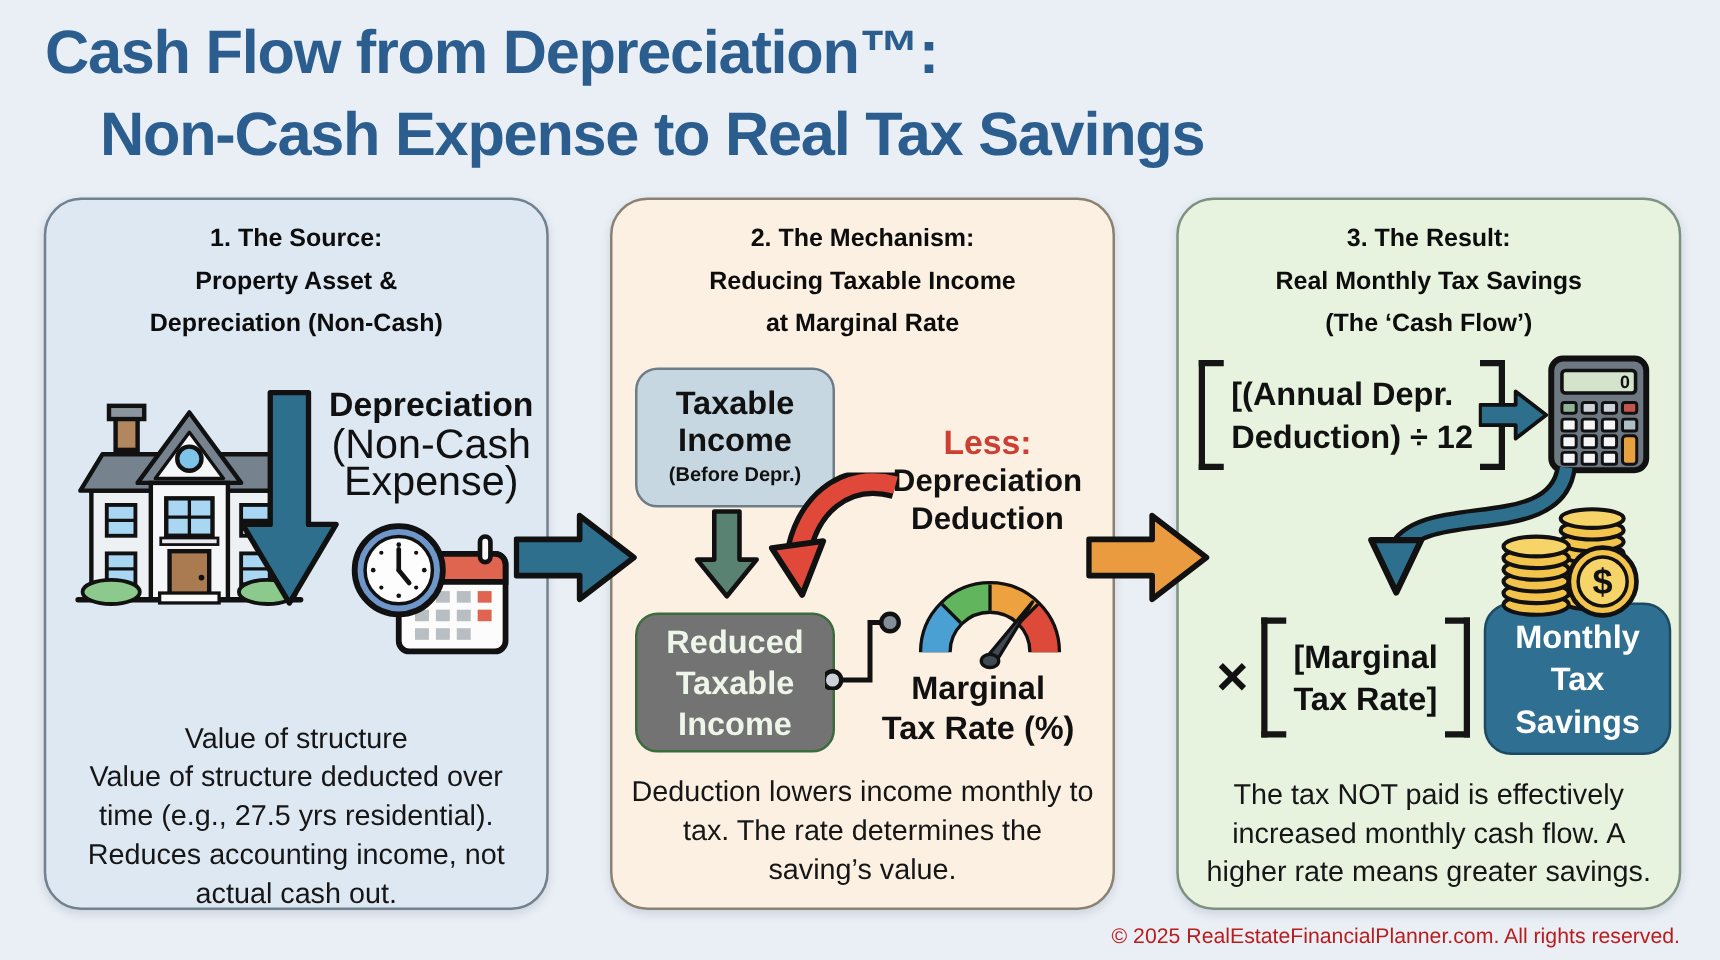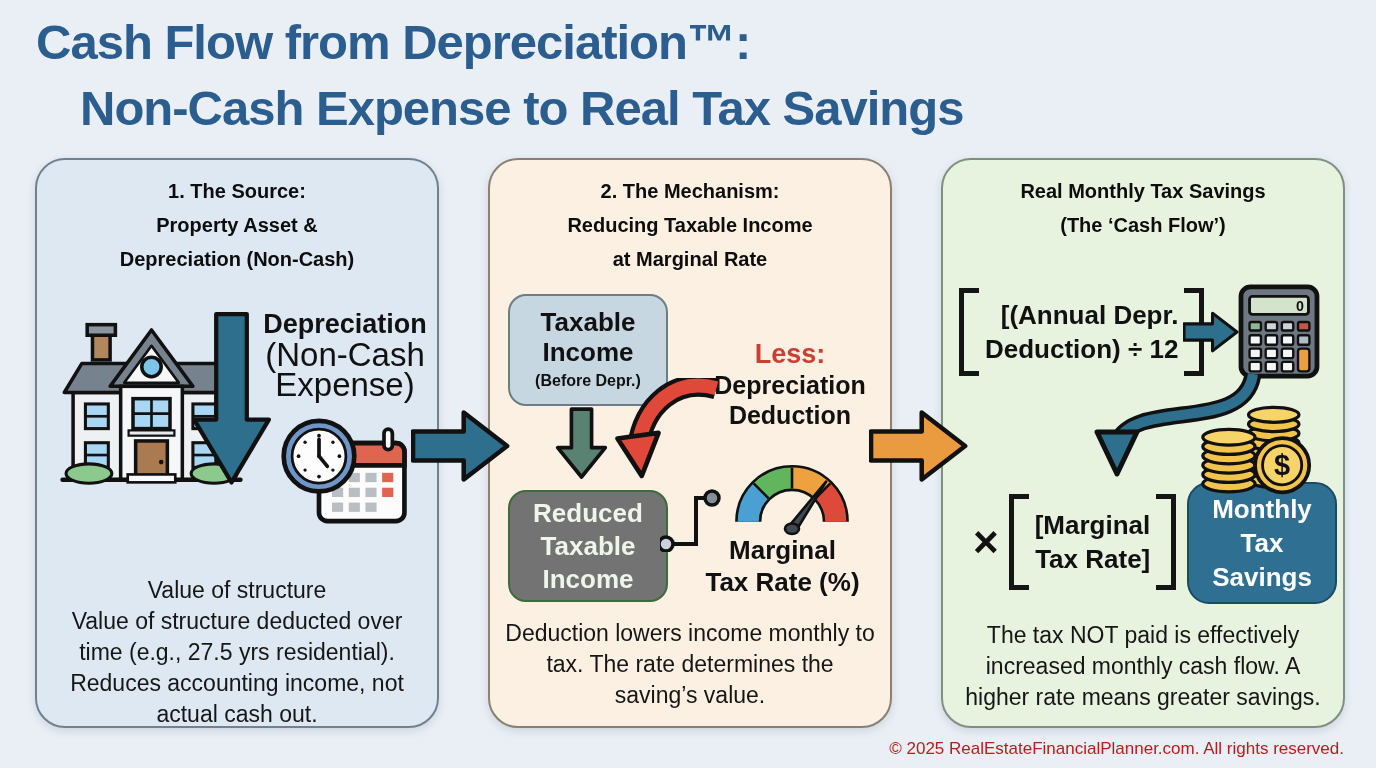--- a/index.html
+++ b/index.html
@@ -29,21 +29,21 @@
   .deplabel{left:222px;top:148px;width:172px;text-align:center;}
   .deplabel .d1{font-weight:bold;font-size:27px;line-height:32px;}
   .deplabel .d2{font-size:33px;line-height:30px;}
   .lessblock{left:205px;top:178px;width:190px;text-align:center;}
   .lessblock .less{color:#cc4034;font-weight:bold;font-size:27px;line-height:32px;}
   .lessblock .ded{font-weight:bold;font-size:25px;line-height:30px;}
   .gaugelabel{left:200px;top:374px;width:185px;text-align:center;font-weight:bold;
           font-size:26px;line-height:32px;}
   .formula{display:flex;align-items:stretch;gap:6px;position:absolute;}
   .ftext{display:flex;flex-direction:column;justify-content:center;font-size:26px;
-          font-weight:600;line-height:34px;text-align:right;white-space:nowrap;}
+          font-weight:600;line-height:34px;text-align:left;white-space:nowrap;}
   .bk{width:15px;border:5px solid #151515;}
   .bk.l{border-right:none;}
   .bk.r{border-left:none;}
   .oprow{position:absolute;display:flex;align-items:center;gap:10px;}
   .opsign{font-size:44px;font-weight:bold;}
   #copyright{position:absolute;right:32px;top:739px;font-size:17px;color:#b91c1c;}
   svg{display:block;}
 </style>
 </head>
 <body>
@@ -198,20 +198,21 @@
     <div class="abs gaugelabel">
       <div>Marginal</div>
       <div>Tax Rate (%)</div>
     </div>
 
     <div class="caption" style="left:15px;top:458px;width:370px;">Deduction lowers income monthly to tax. The rate determines the saving’s value.</div>
   </div>
 
   <div class="panel" id="panel3">
     <div class="heading">
+      <div>3. The Result:</div>
       <div>Real Monthly Tax Savings</div>
       <div>(The ‘Cash Flow’)</div>
     </div>
 
     <div class="formula" style="left:16px;top:128px;height:88px;">
       <div class="bk l"></div>
       <div class="ftext">
         <div>[(Annual Depr.</div>
         <div>Deduction) ÷ 12</div>
       </div>

